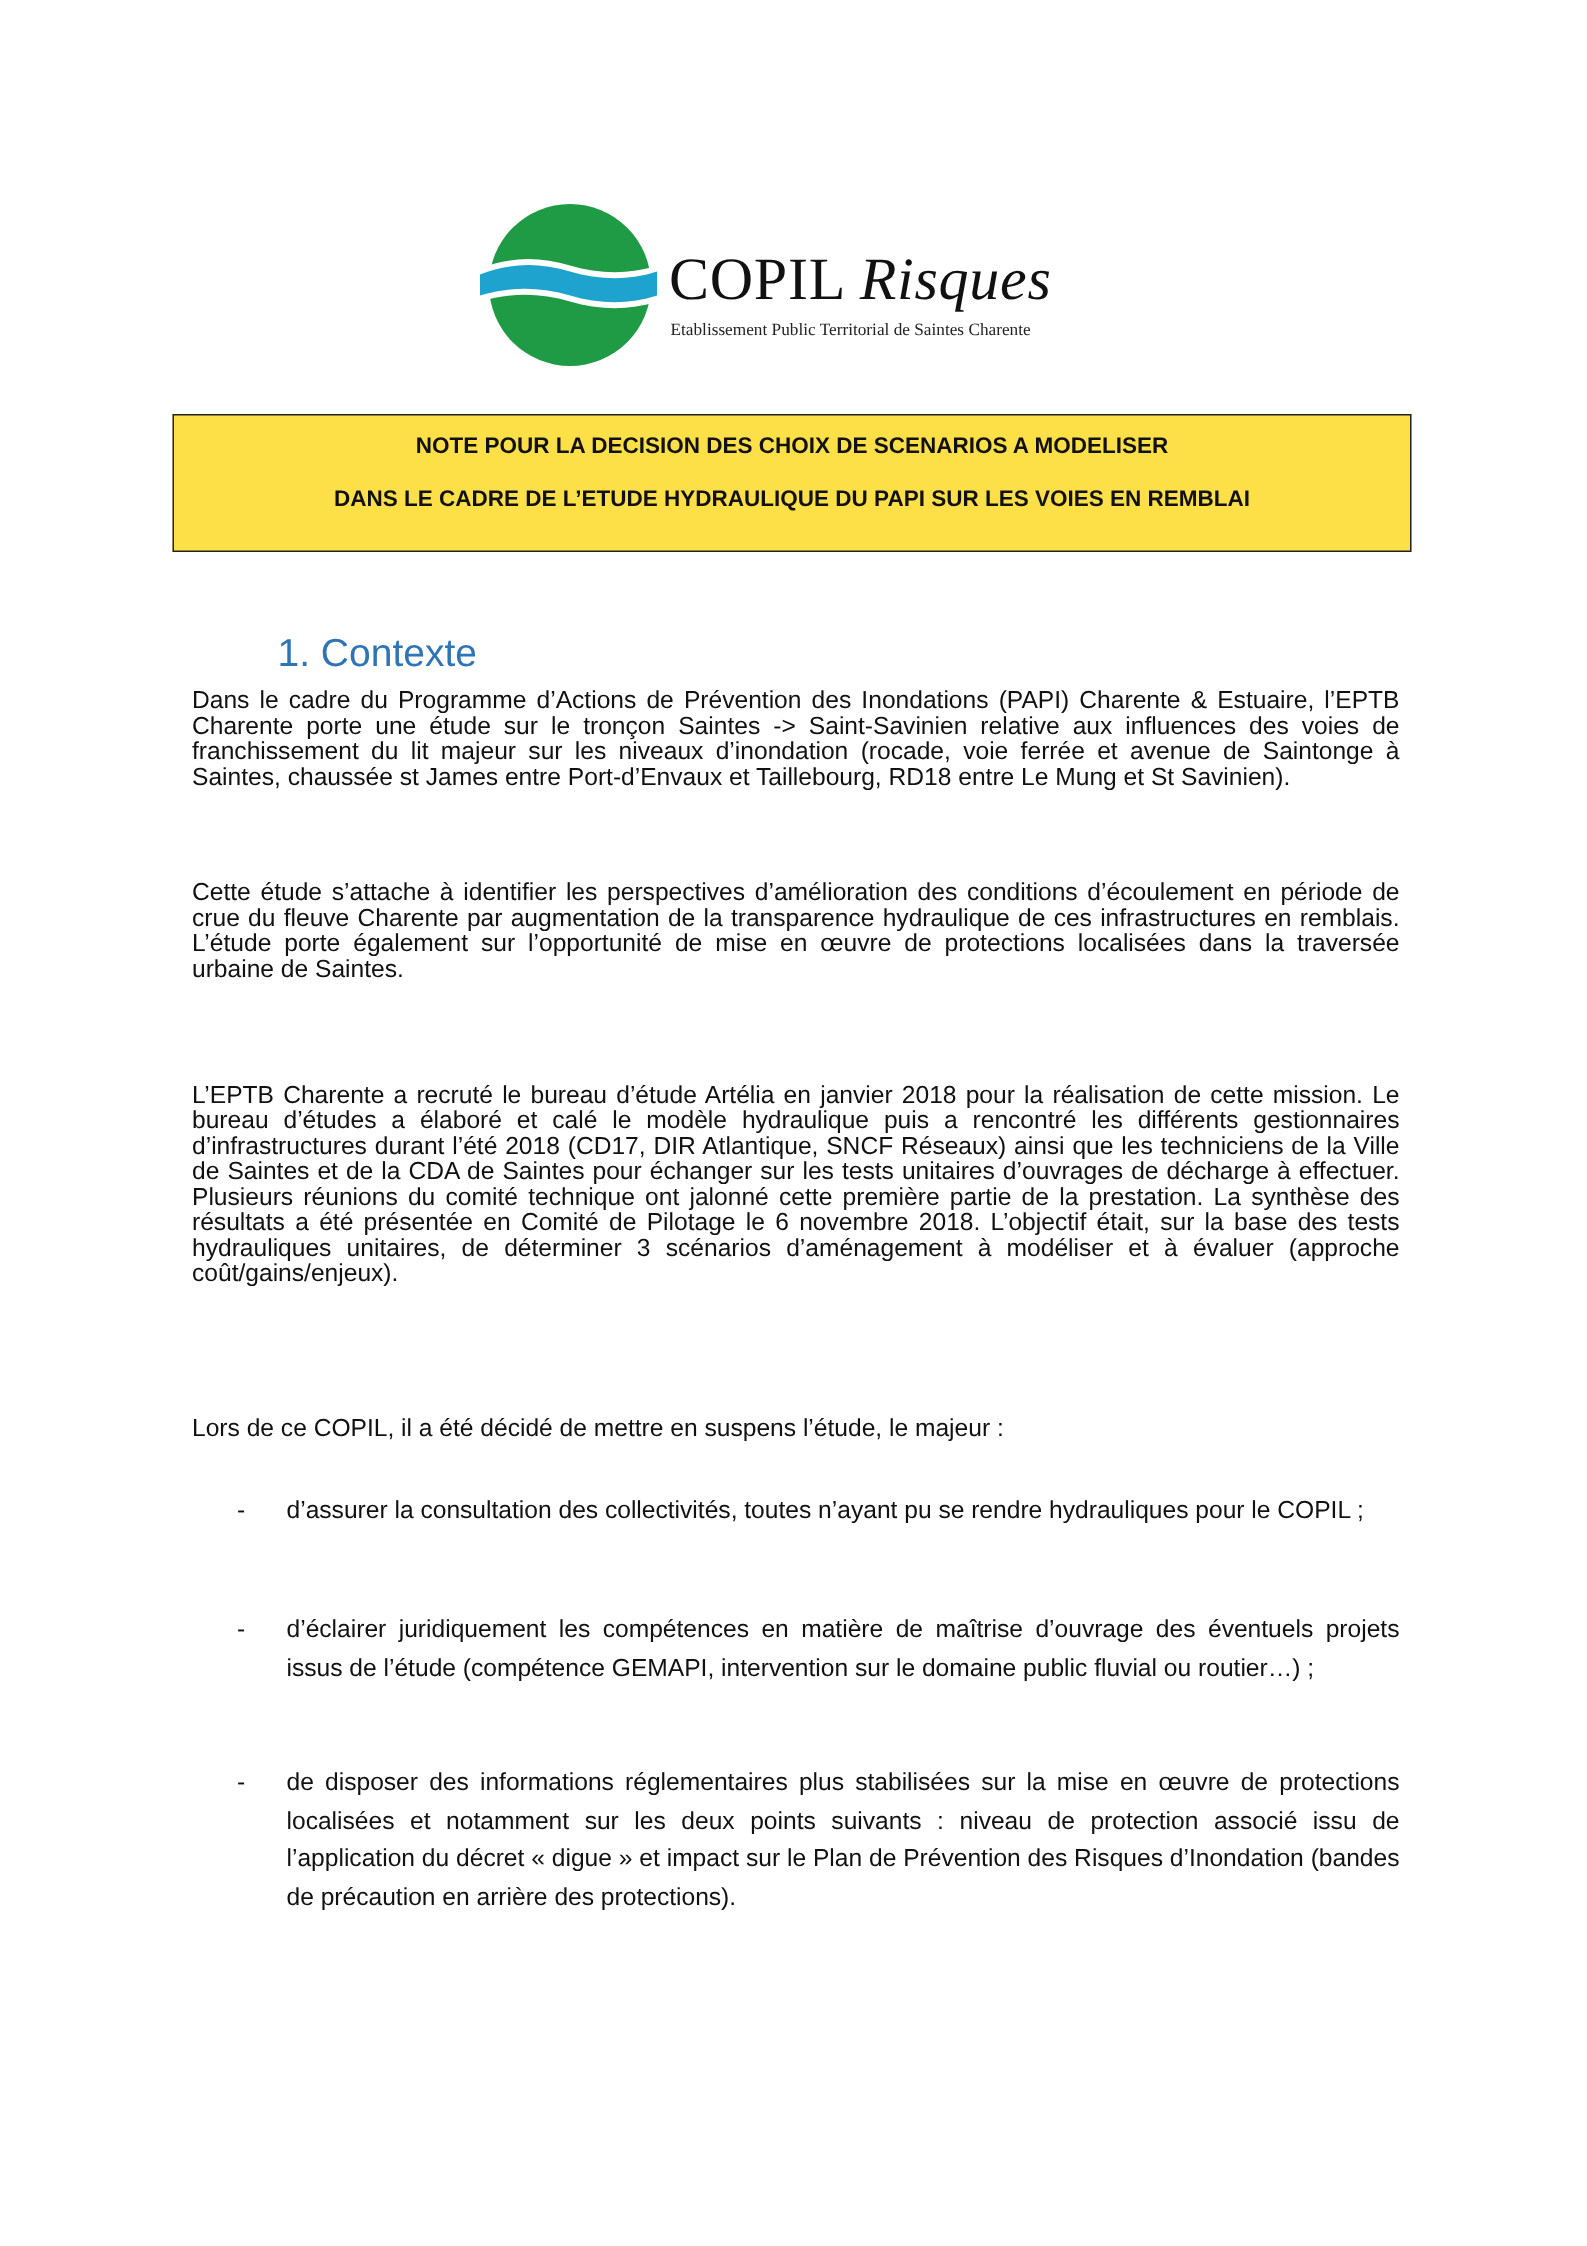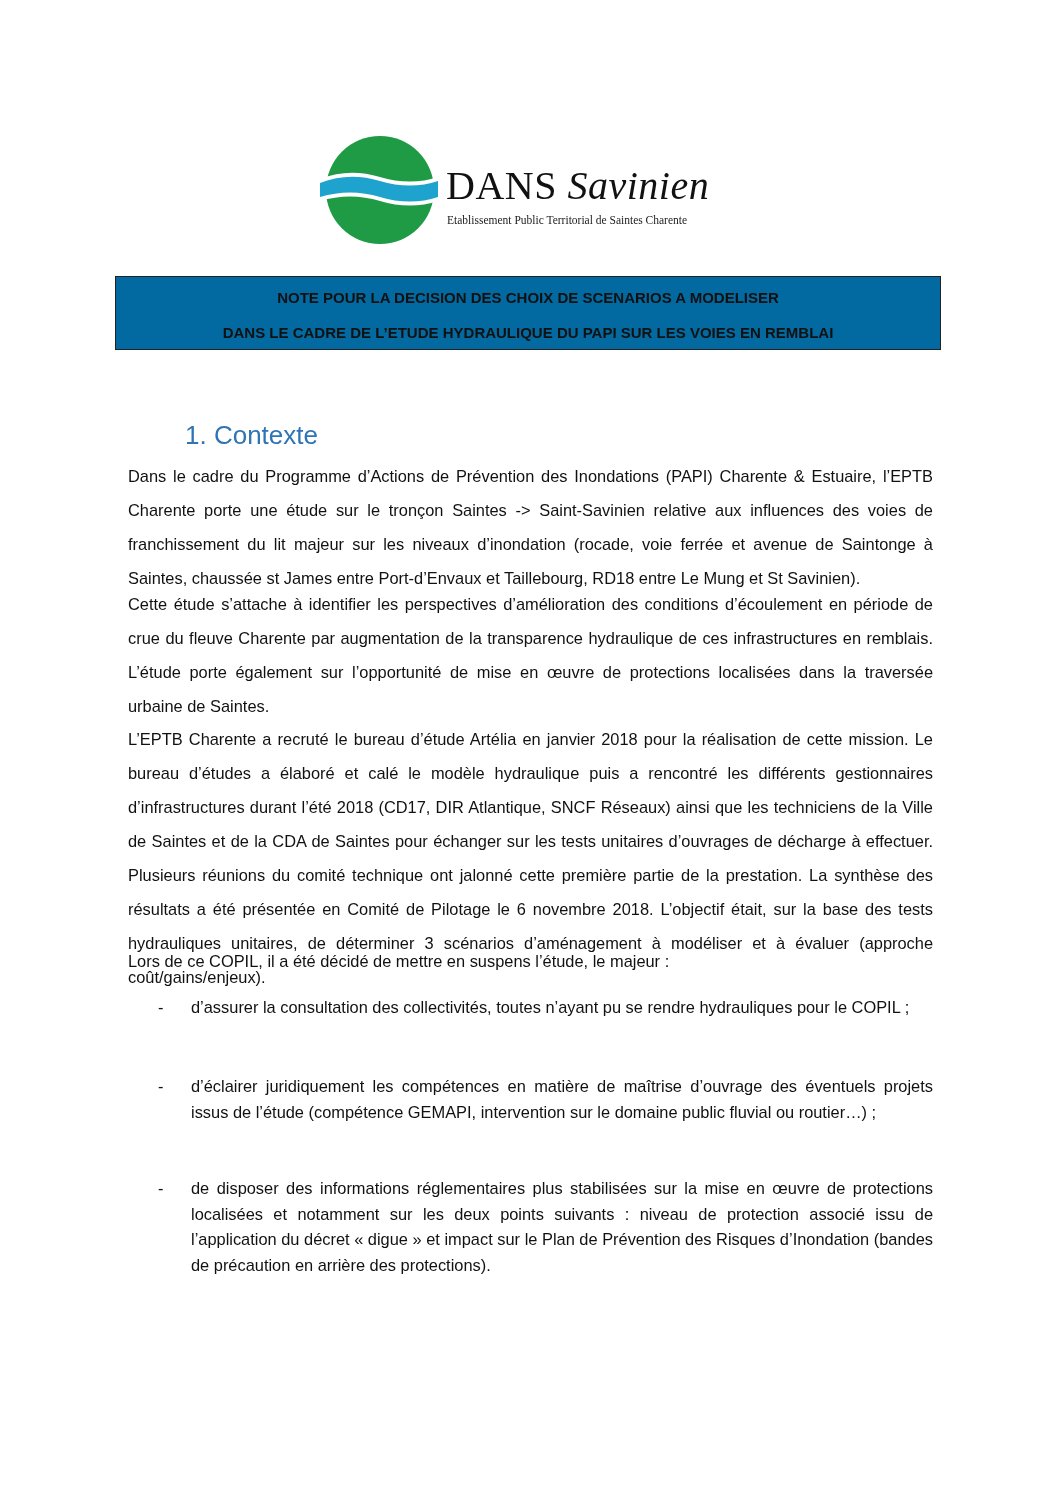--- a/index.html
+++ b/index.html
@@ -5,44 +5,44 @@
   html, body { margin: 0; padding: 0; background: #ffffff; }
   body { width: 1058px; height: 1497px; position: relative; overflow: hidden;
          font-family: "Liberation Sans", sans-serif; color: #111; }
   .logo { position: absolute; left: 318px; top: 135px; width: 420px; height: 112px; }
   .logo-mark { position: absolute; left: 2px; top: 0; width: 118px; height: 110px; }
   .logo-title { position: absolute; left: 128px; top: 27px; font-family: "Liberation Serif", serif;
                 font-size: 40px; color: #111; white-space: nowrap; letter-spacing: 0.5px; }
   .logo-title .it { font-style: italic; }
   .logo-sub { position: absolute; left: 129px; top: 79px; font-family: "Liberation Serif", serif;
               font-size: 11.5px; color: #222; white-space: nowrap; }
-  .title-box { position: absolute; left: 115px; top: 276px; width: 826px; height: 74px;
-               border: 1.5px solid #222; background: #0369a1; box-sizing: border-box;
+  .title-box { position: absolute; left: 115px; top: 276px; width: 826px; height: 92px;
+               border: 1.5px solid #222; background: #fde047; box-sizing: border-box;
                text-align: center; font-weight: bold; font-size: 15px; }
   .title-box .l1 { position: absolute; left: 0; right: 0; top: 12px; }
   .title-box .l2 { position: absolute; left: 0; right: 0; top: 47px; }
   .h1 { position: absolute; left: 157px; top: 420px; font-size: 26px; color: #2f74b5; margin-left: 28px; }
-  .p { position: absolute; left: 128px; width: 805px; font-size: 16.4px; line-height: 34px;
+  .p { position: absolute; left: 128px; width: 805px; font-size: 16.4px; line-height: 17px;
        text-align: justify; }
   .li { position: absolute; left: 128px; width: 805px; font-size: 16.4px; line-height: 25.5px; }
   .li .dash { position: absolute; left: 30px; top: 0; }
   .li .txt { position: absolute; left: 63px; width: 742px; text-align: justify; }
 </style>
 </head>
 <body>
 
 <div class="logo">
   <svg class="logo-mark" viewBox="0 0 118 110">
     <circle cx="60" cy="55" r="54" fill="#1f9a45"></circle>
     <path d="M0,44 C20,36 40,36 60,42 C80,48 100,48 118,42 L118,66 C100,72 80,72 60,66 C40,60 20,60 0,66 Z" fill="#ffffff"></path>
     <path d="M0,48 C20,40 40,40 60,46 C80,52 100,52 118,46 L118,62 C100,68 80,68 60,62 C40,56 20,56 0,62 Z" fill="#1ea3cf"></path>
   </svg>
   <div class="logo-title">
-    <span>DANS</span>
-    <span class="it">Savinien</span>
+    <span>COPIL</span>
+    <span class="it">Risques</span>
   </div>
   <div class="logo-sub">Etablissement Public Territorial de Saintes Charente</div>
 </div>
 
 <div class="title-box">
   <div class="l1">NOTE POUR LA DECISION DES CHOIX DE SCENARIOS  A MODELISER</div>
   <div class="l2">DANS LE CADRE DE L’ETUDE HYDRAULIQUE DU PAPI SUR LES VOIES EN REMBLAI</div>
 </div>
 
 <div class="h1">1. Contexte</div>

